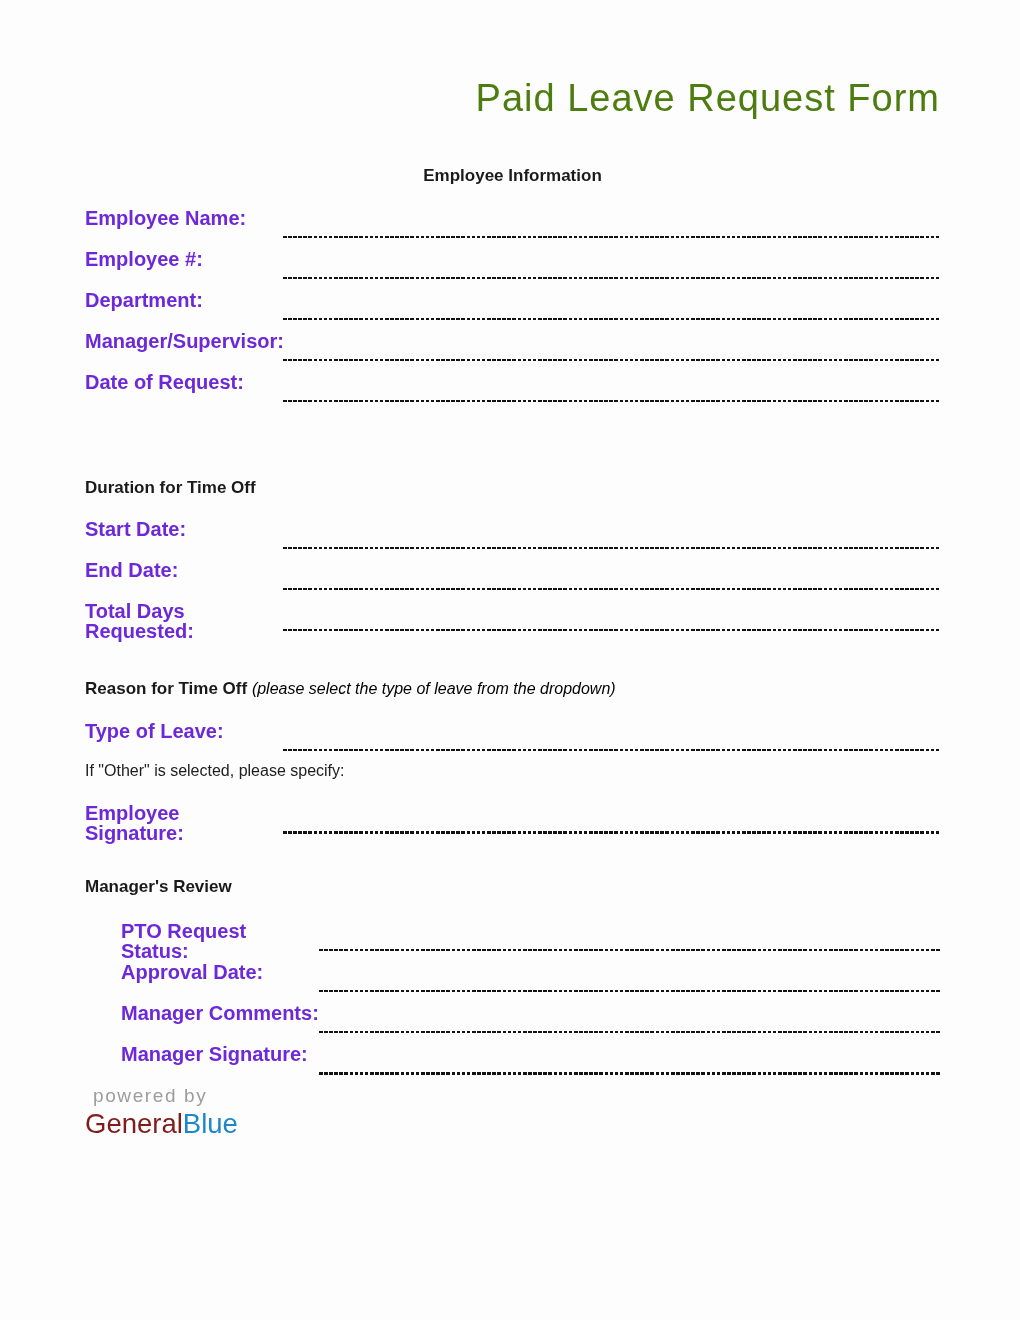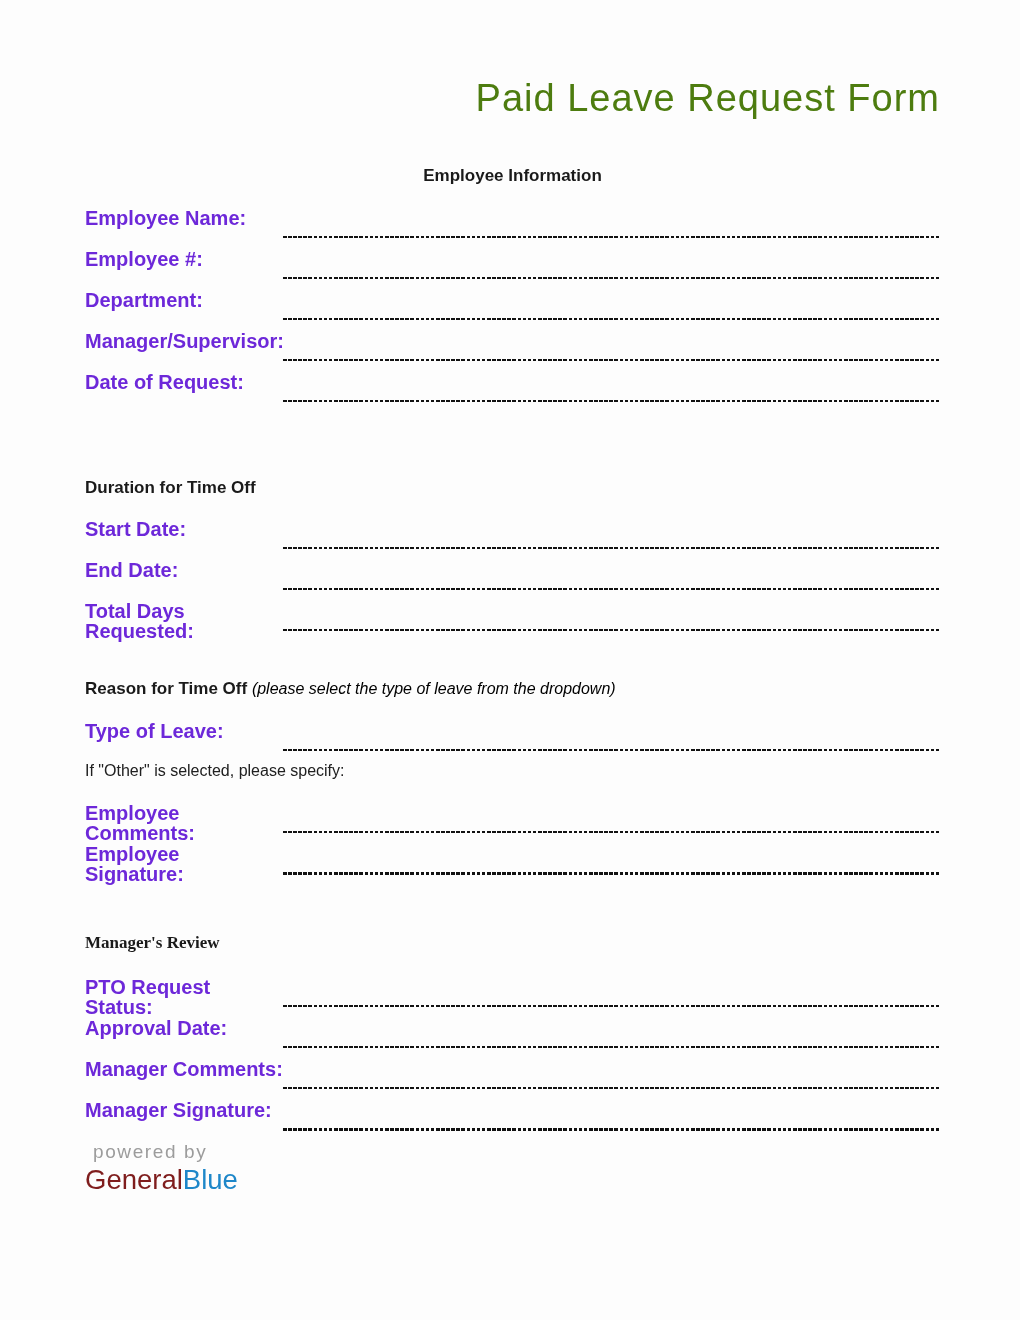--- a/index.html
+++ b/index.html
@@ -66,22 +66,22 @@
   .sec-duration .rows { margin-top: 21px; }
   .sec-reason .sec-heading { margin-top: 37px; }
   .sec-reason .rows { margin-top: 22px; }
   .other-label {
     font-size: 16px;
     line-height: 20px;
     color: #202020;
     margin-top: -1px;
   }
   .comment-rows { margin-top: 62px; }
-  .sec-manager .sec-heading { margin-top: 48px; font-family: Liberation Serif, serif; }
-  .sec-manager .rows { margin-top: 24px; }
+  .sec-manager .sec-heading { margin-top: 33px; }
+  .sec-manager .rows { margin-top: 24px; margin-left: 36px; }
 
   .footer { margin-top: 0px; }
   .powered-by {
     margin-left: 8px;
     font-size: 19px;
     line-height: 21px;
     letter-spacing: 1.6px;
     color: #9c9c9c;
   }
   .brand {
@@ -149,24 +149,20 @@
       <h2 class="sec-heading"><span>Reason for Time Off</span> <span class="note">(please select the type of leave from the dropdown)</span></h2>
       <div class="rows">
         <div class="row">
           <span class="label">Type of Leave:</span>
           <span class="field-line"></span>
         </div>
       </div>
       <div class="other-label">If "Other" is selected, please specify:</div>
       <div class="rows comment-rows">
         <div class="row">
-          <span class="label">Employee Comments:</span>
-          <span class="field-line"></span>
-        </div>
-        <div class="row">
           <span class="label">Employee Signature:</span>
           <span class="field-line sig"></span>
         </div>
       </div>
     </section>
 
     <section class="sec-manager">
       <h2 class="sec-heading">Manager's Review</h2>
       <div class="rows">
         <div class="row">

